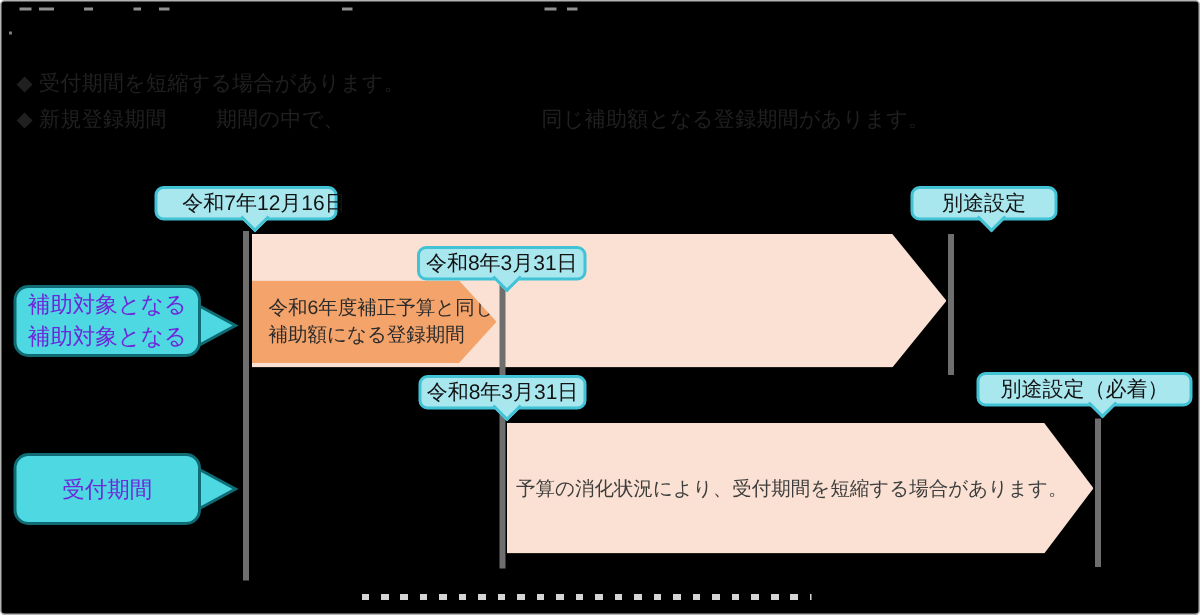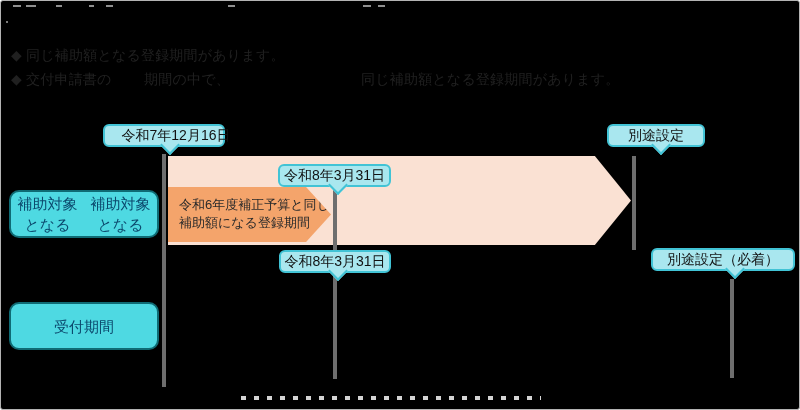--- a/index.html
+++ b/index.html
@@ -30,23 +30,23 @@
   .vline{position:absolute;width:4px;background:#6e6e6e;z-index:5;}
 
   
   .callout{position:absolute;height:23px;background:#a9e7ef;border:2px solid #41c3d5;border-radius:6px;
     box-sizing:border-box;display:flex;align-items:center;justify-content:center;z-index:10;}
   .callout span{position:relative;z-index:2;color:#121212;font-size:14px;white-space:nowrap;}
   .callout .tail{position:absolute;bottom:-7px;width:12px;height:12px;background:#a9e7ef;
     border-right:2px solid #41c3d5;border-bottom:2px solid #41c3d5;transform:rotate(45deg);z-index:1;}
 
   
-  .side-label{position:absolute;left:8px;width:150px;height:48px;background:#4ed9e2;border:2px solid #0f6b74;
-    border-radius:10px;box-sizing:border-box;display:flex;flex-direction:row;align-items:center;justify-content:center;
-    color:#0c4a6e;font-size:15px;line-height:21px;z-index:10;text-align:center;}
+  .side-label{position:absolute;left:8px;width:125px;height:48px;background:#4ed9e2;border:2px solid #0f6b74;
+    border-radius:10px;box-sizing:border-box;display:flex;flex-direction:column;align-items:center;justify-content:center;
+    color:#6d28d9;font-size:15px;line-height:21px;z-index:10;text-align:center;}
   .pointer-svg{position:absolute;z-index:9;}
 
   
   .bottom-frags{position:absolute;left:240px;top:395px;width:300px;height:4px;
     background:repeating-linear-gradient(90deg,#ececec 0 5px,transparent 5px 13px);opacity:.9;}
 </style>
 </head>
 <body>
 
 <div class="canvas">
@@ -54,32 +54,35 @@
   <div class="frag" style="left:12px;top:4px;width:8px;"></div>
   <div class="frag" style="left:25px;top:4px;width:10px;"></div>
   <div class="frag" style="left:55px;top:4px;width:6px;"></div>
   <div class="frag" style="left:88px;top:4px;width:5px;"></div>
   <div class="frag" style="left:105px;top:4px;width:7px;"></div>
   <div class="frag" style="left:227px;top:4px;width:7px;"></div>
   <div class="frag" style="left:362px;top:4px;width:8px;"></div>
   <div class="frag" style="left:377px;top:4px;width:7px;"></div>
   <div class="dot" style="left:5px;top:20px;"></div>
 
-  <div class="hdr" style="left:10px;top:46px;">◆ 同じ補助額となる登録期間があります。</div>
-  <div class="hdr" style="left:10px;top:70px;">◆ 交付申請書の</div>
+  <div class="hdr" style="left:10px;top:46px;">◆ 受付期間を短縮する場合があります。</div>
+  <div class="hdr" style="left:10px;top:70px;">◆ 新規登録期間</div>
   <div class="hdr" style="left:143px;top:70px;">期間の中で、</div>
   <div class="hdr" style="left:360px;top:70px;text-align:right;">同じ補助額となる登録期間があります。</div>
 
   <div class="band row1"></div>
 
   <div class="highlight-arrow">
     <div>令和6年度補正予算と同じ</div>
     <div>補助額になる登録期間</div>
   </div>
 
+  <div class="band row2">
+    <div class="note">予算の消化状況により、受付期間を短縮する場合があります。</div>
+  </div>
 
   <div class="vline" style="left:161px;top:153px;height:233px;"></div>
   <div class="vline" style="left:332px;top:186px;height:192px;"></div>
   <div class="vline" style="left:631px;top:155px;height:94px;"></div>
   <div class="vline" style="left:729px;top:278px;height:99px;"></div>
 
   <div class="callout" style="left:102px;top:123px;width:122px;padding-left:24px;">
     <span>令和7年12月16日</span>
     <i class="tail" style="left:58px;"></i>
   </div>

